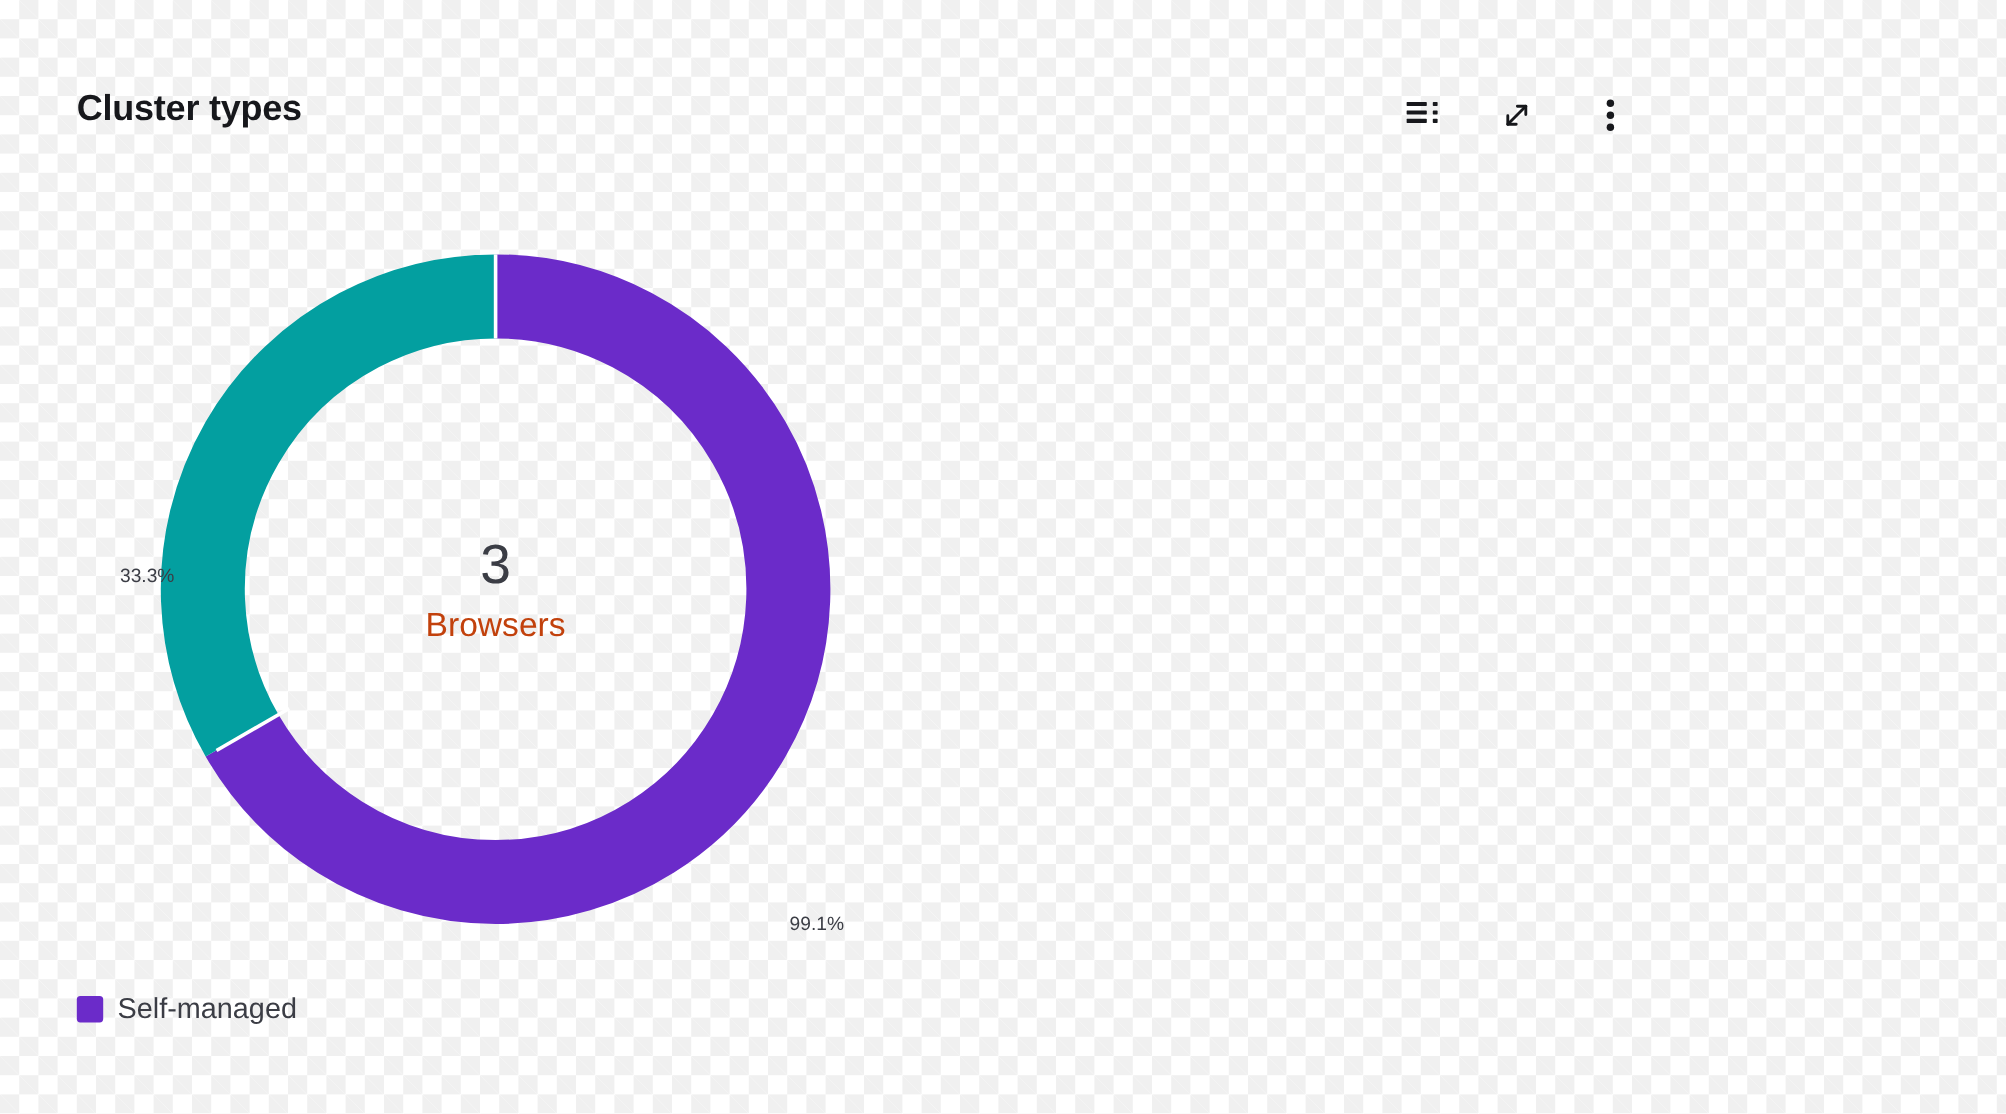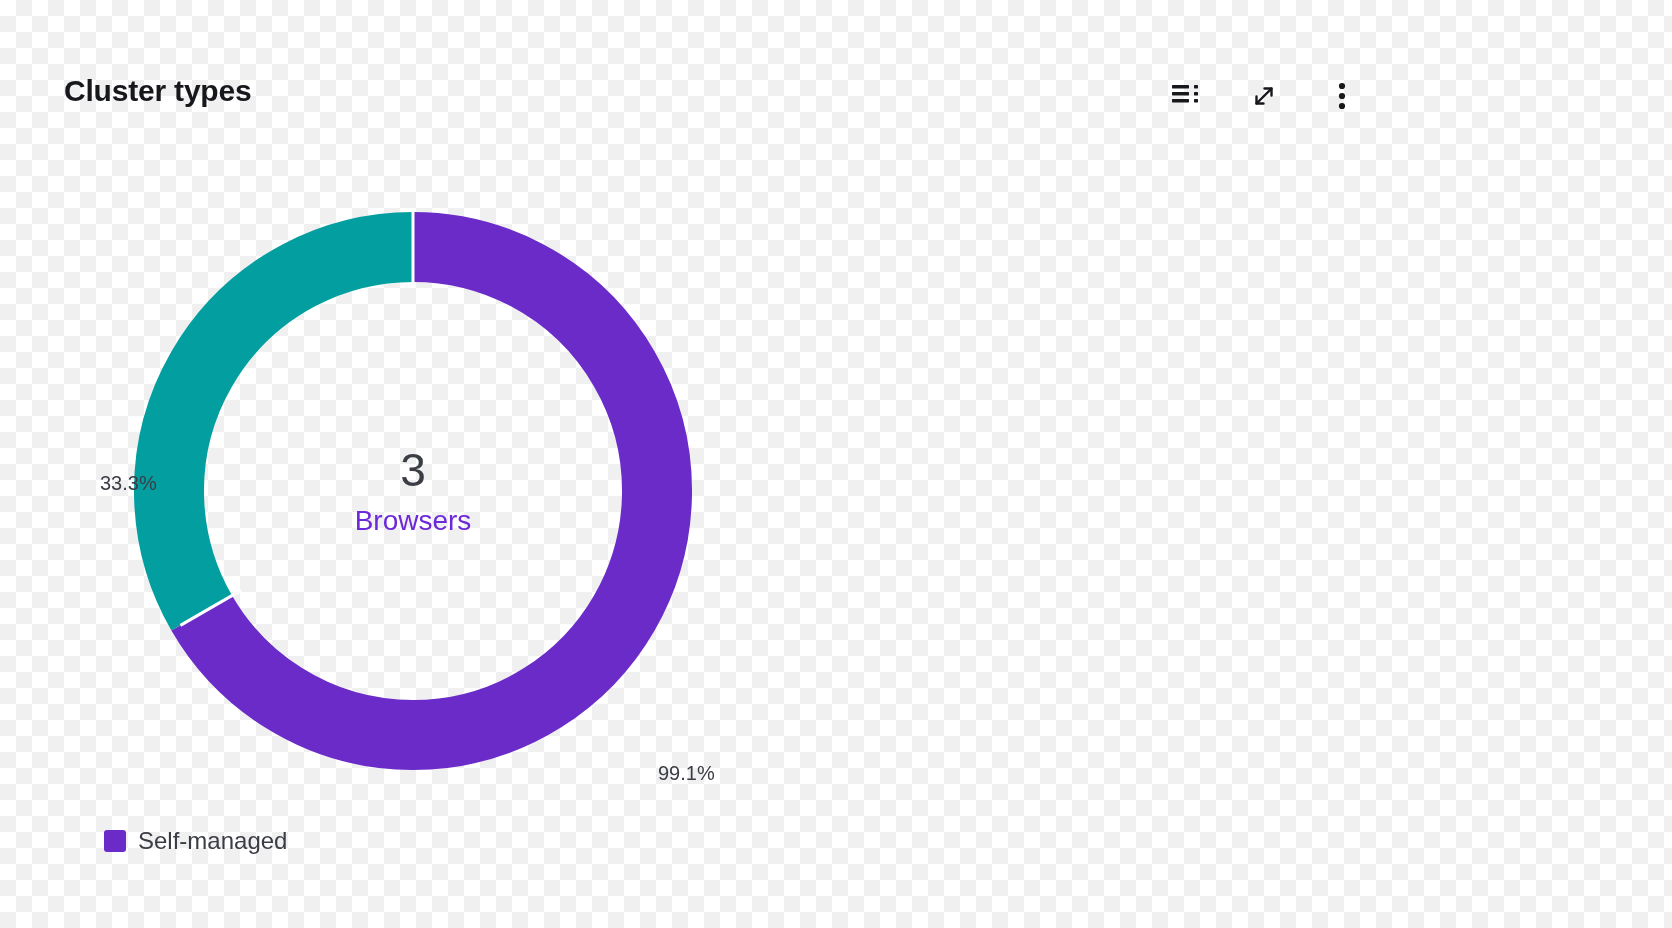--- a/index.html
+++ b/index.html
@@ -98,42 +98,41 @@
   }
   .donut-center-value {
     font-size: 46px;
     color: #3b3d45;
     line-height: 1;
     margin-bottom: 14px;
     font-weight: 400;
   }
   .donut-center-label {
     font-size: 28px;
-    color: #6d28d9;
+    color: #c2410c;
     line-height: 1;
     font-weight: 400;
   }
   .slice-label {
     position: absolute;
-    font-size: 20px;
+    font-size: 16px;
     color: #3b3d45;
     white-space: nowrap;
   }
   .slice-label.left  { left: 100px;  top: 322px; }
   .slice-label.right { left: 658px;  top: 612px; }
 
   
   .legend {
     position: absolute;
     left: 64px;
     top: 827px;
     display: flex;
     align-items: center;
     gap: 34px;
-    padding-left: 40px;
   }
   .legend-item {
     display: flex;
     align-items: center;
     gap: 12px;
     cursor: pointer;
   }
   .legend-swatch {
     width: 22px;
     height: 22px;

